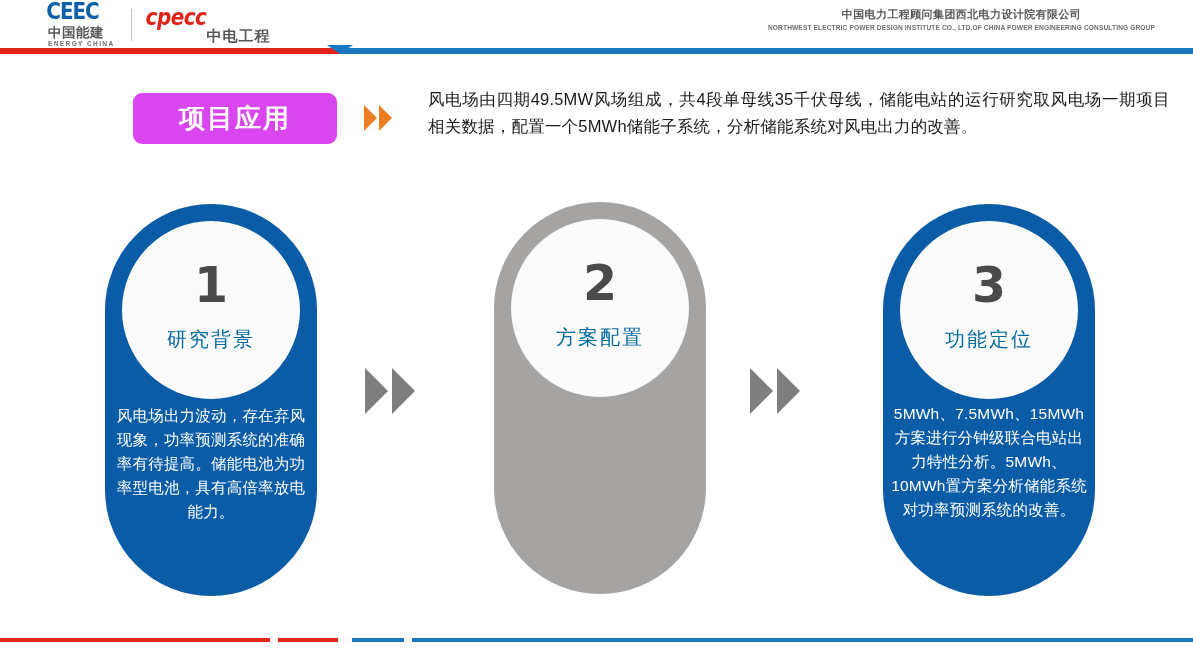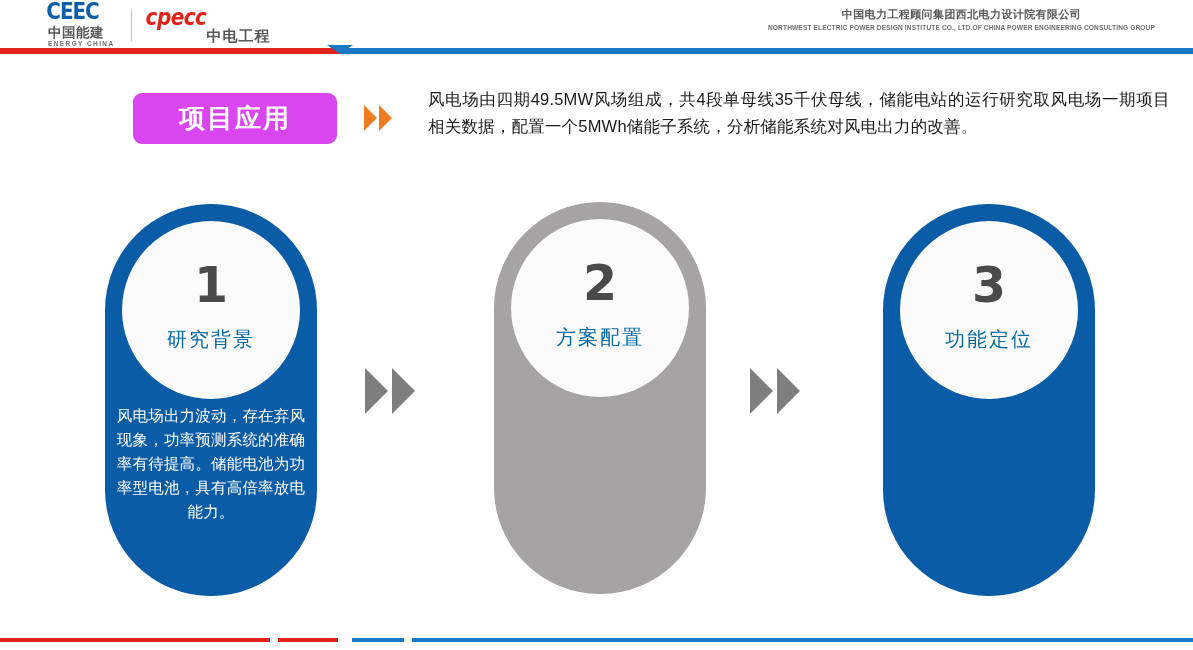--- a/index.html
+++ b/index.html
@@ -330,20 +330,21 @@
 <div class="mid-arrow a2">
   <div class="chev"></div>
   <div class="chev"></div>
 </div>
 
 <div class="pill pill-3">
   <div class="pill-circle">
     <div class="pill-num">3</div>
     <div class="pill-heading">功能定位</div>
   </div>
+  <div class="pill-body">5MWh、7.5MWh、15MWh方案进行分钟级联合电站出力特性分析。5MWh、10MWh置方案分析储能系统对功率预测系统的改善。</div>
 </div>
 
 <div class="bottom-rule">
   <div class="seg r1"></div>
   <div class="seg r2"></div>
   <div class="seg b1"></div>
   <div class="seg b2"></div>
 </div>
 
 </body></html>

